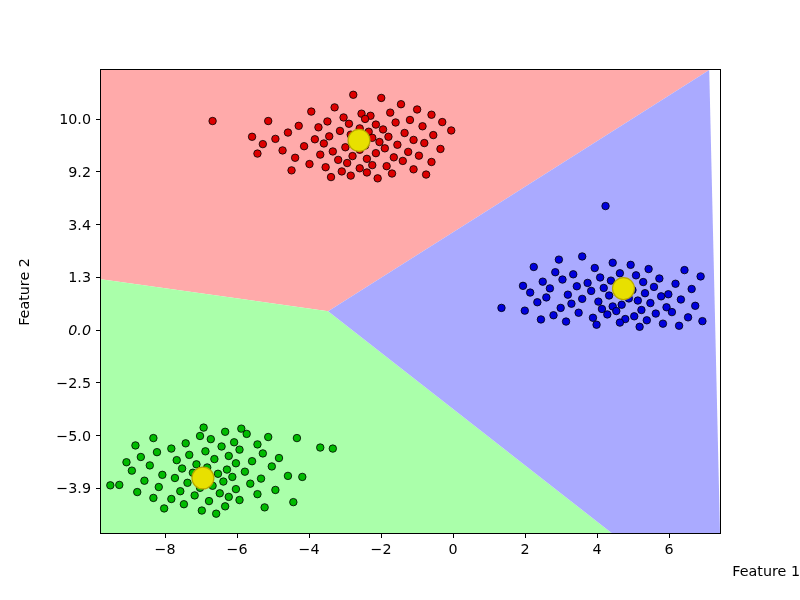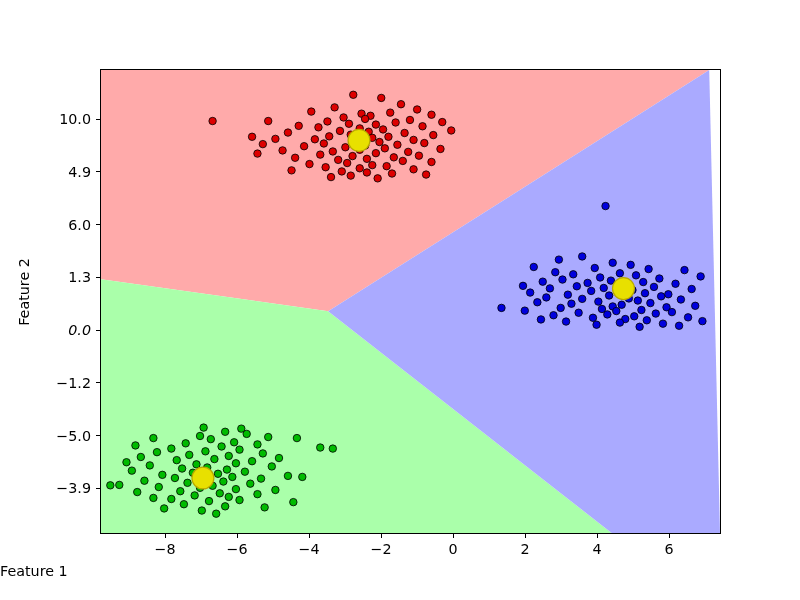--- a/index.html
+++ b/index.html
@@ -33,21 +33,21 @@
   .xtick-label { text-align:center; transform:translateX(-50%); }
 
   .tick-mark { position:absolute; background:#000000; }
   .ytick-mark { width:3.6px; height:1.1px; }
   .xtick-mark { width:1.1px; height:3.6px; }
 
   #xlabel {
     position:absolute;
     left:0; width:800px;
     top:563px;
-    text-align:left;
+    text-align:right;
     font-size:14.3px;
     color:#000000;
   }
   #ylabel {
     position:absolute;
     left:-76px; top:284px;
     width:200px;
     text-align:center;
     font-size:14.3px;
     color:#000000;
@@ -306,29 +306,29 @@
         <circle cx="258.84" cy="70.65" r="11" fill="#E8E000" stroke="#B8A800" stroke-width="1.2"></circle>
         <circle cx="524.16" cy="219.53" r="11" fill="#E8E000" stroke="#B8A800" stroke-width="1.2"></circle>
         <circle cx="102.24" cy="409.75" r="11" fill="#E8E000" stroke="#B8A800" stroke-width="1.2"></circle>
       </svg>
   </div>
 
   <div id="ticks-y">
       <div class="tick-mark ytick-mark" style="left: 96.4px; top: 118.64px;"></div>
       <div class="tick-label ytick-label" style="left: 0px; width: 91px; top: 119.19px;">10.0</div>
       <div class="tick-mark ytick-mark" style="left: 96.4px; top: 171.362px;"></div>
-      <div class="tick-label ytick-label" style="left: 0px; width: 91px; top: 171.912px;">4.9</div>
+      <div class="tick-label ytick-label" style="left: 0px; width: 91px; top: 171.912px;">9.2</div>
       <div class="tick-mark ytick-mark" style="left: 96.4px; top: 224.083px;"></div>
-      <div class="tick-label ytick-label" style="left: 0px; width: 91px; top: 224.633px;">6.0</div>
+      <div class="tick-label ytick-label" style="left: 0px; width: 91px; top: 224.633px;">3.4</div>
       <div class="tick-mark ytick-mark" style="left: 96.4px; top: 276.804px;"></div>
       <div class="tick-label ytick-label" style="left: 0px; width: 91px; top: 277.354px;">1.3</div>
       <div class="tick-mark ytick-mark" style="left: 96.4px; top: 329.525px;"></div>
       <div class="tick-label ytick-label" style="left: 0px; width: 91px; top: 330.075px; font-style: italic;">0.0</div>
       <div class="tick-mark ytick-mark" style="left: 96.4px; top: 382.246px;"></div>
-      <div class="tick-label ytick-label" style="left: 0px; width: 91px; top: 382.796px;">−1.2</div>
+      <div class="tick-label ytick-label" style="left: 0px; width: 91px; top: 382.796px;">−2.5</div>
       <div class="tick-mark ytick-mark" style="left: 96.4px; top: 434.967px;"></div>
       <div class="tick-label ytick-label" style="left: 0px; width: 91px; top: 435.517px; text-align: right;">−5.0</div>
       <div class="tick-mark ytick-mark" style="left: 96.4px; top: 487.688px;"></div>
       <div class="tick-label ytick-label" style="left: 0px; width: 91px; top: 488.238px;">−3.9</div>
     </div>
   <div id="ticks-x">
       <div class="tick-mark xtick-mark" style="left: 164.61px; top: 534px;"></div>
       <div class="tick-label xtick-label" style="left: 165.16px; top: 541px;">−8</div>
       <div class="tick-mark xtick-mark" style="left: 236.61px; top: 534px;"></div>
       <div class="tick-label xtick-label" style="left: 237.16px; top: 541px;">−6</div>

